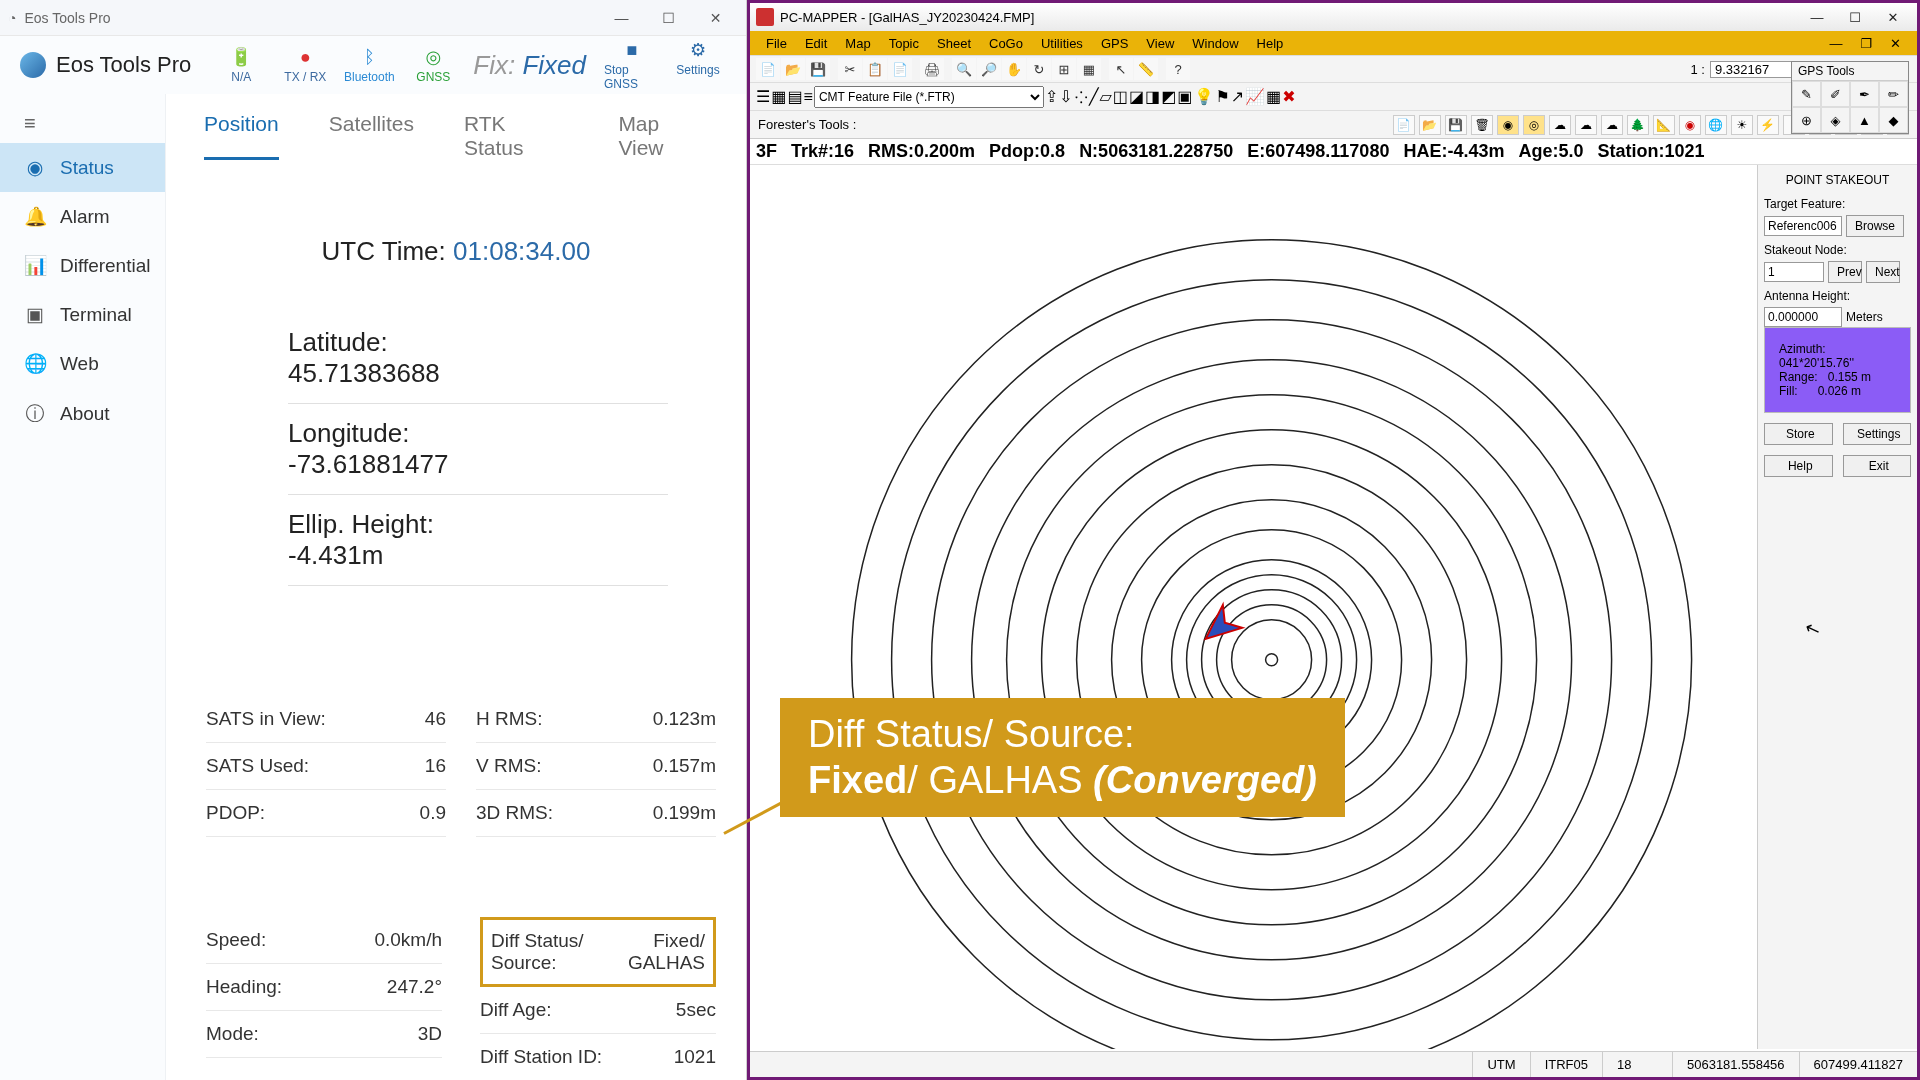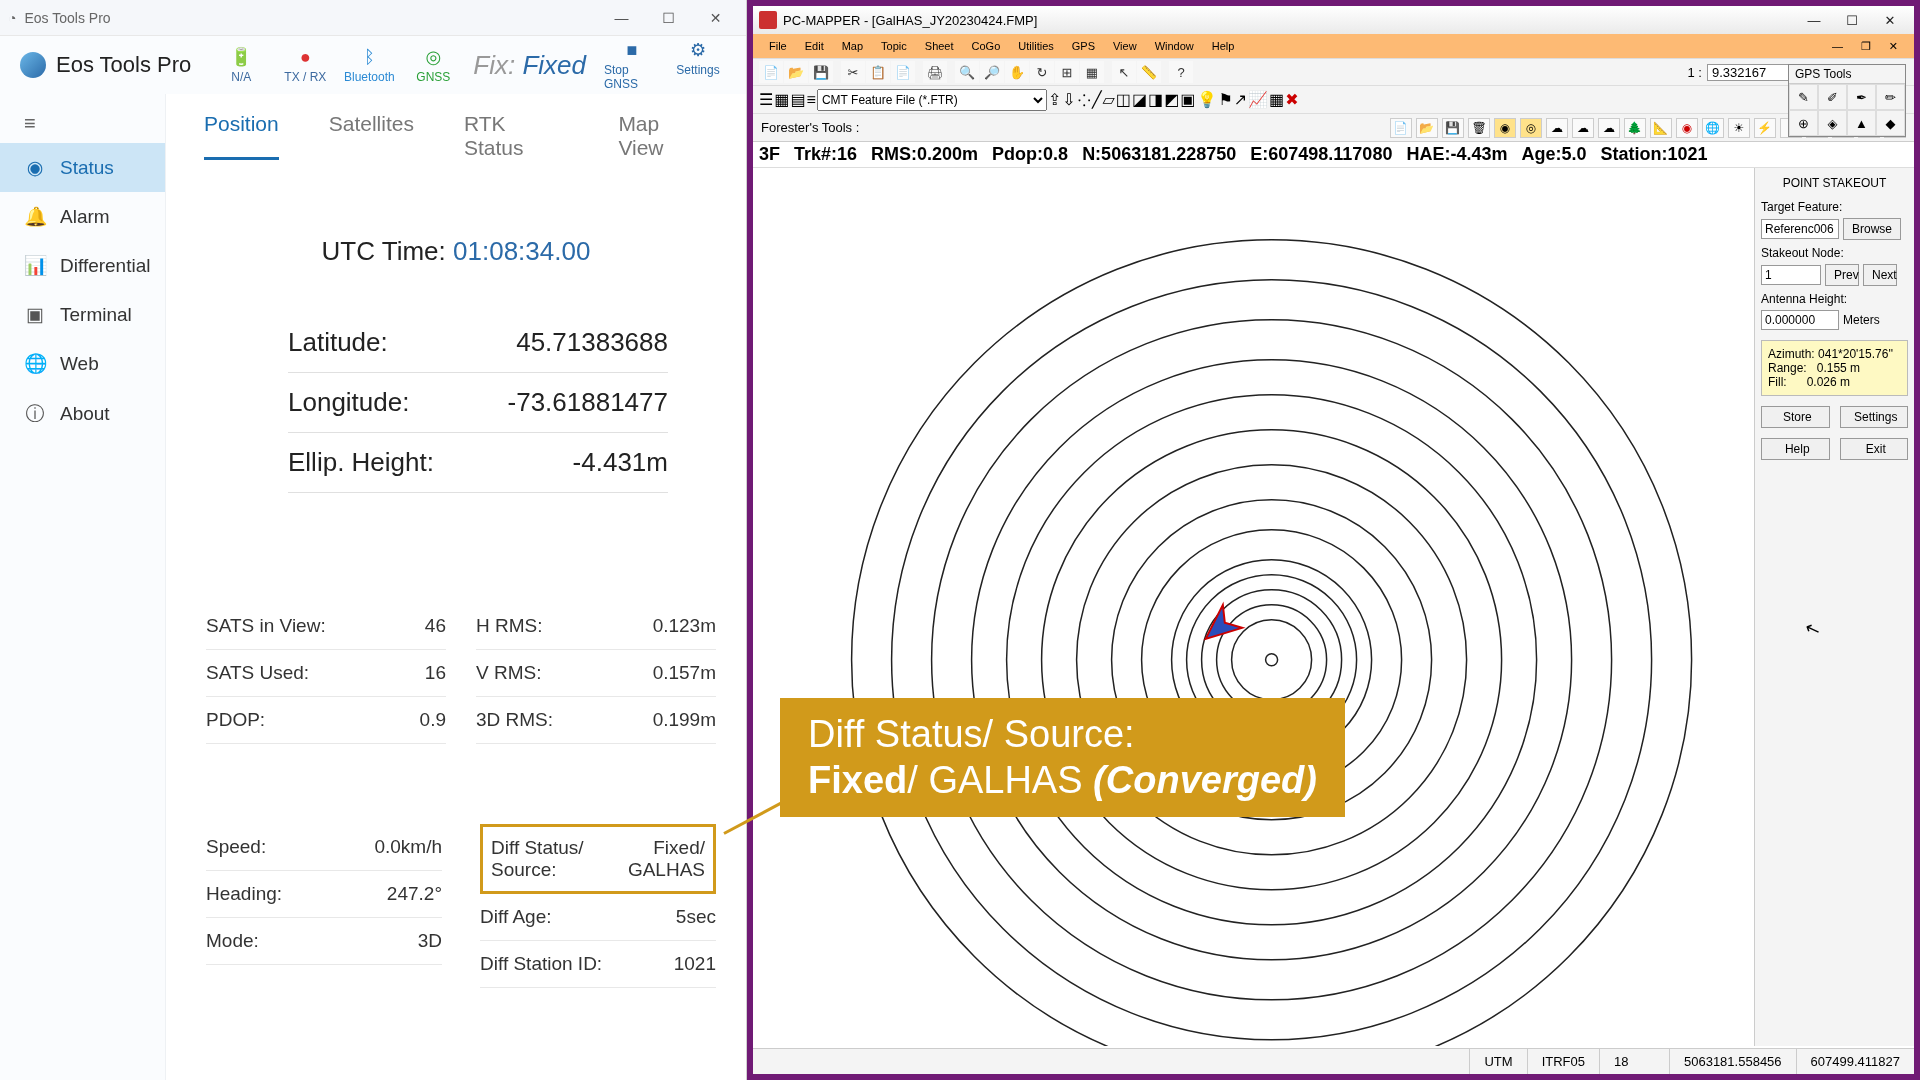--- a/index.html
+++ b/index.html
@@ -29,35 +29,35 @@
 .eos-nav-item .ico { width:22px; text-align:center; color:#555;}
 .eos-nav-item.active .ico { color:#1a6db0;}
 .eos-content { flex:1; background:#fff; border-left:1px solid #eef1f4; padding:0; overflow:hidden;}
 .eos-tabs { display:flex; gap:50px; padding:18px 38px 10px 38px; font-size:21px; color:#777; }
 .eos-tabs .tab { cursor:default; }
 .eos-tabs .tab.active { color:#1a6db0; border-bottom:3px solid #1a6db0; padding-bottom:6px; font-weight:500;}
 .eos-panel { padding:30px 30px 0 30px; }
 .utc-row { text-align:center; font-size:26px; color:#222; margin:36px 0 46px 0;}
 .utc-row .utc-val { color:#2b6aa8; }
 .coord-block { width:380px; margin:0 auto 0 92px; }
-.coord-row { display:flex; justify-content:space-between; font-size:26px; padding:14px 0; border-bottom:1px solid #e0e0e0; color:#222;}
+.coord-row { display:flex; justify-content:space-between; font-size:26px; padding:14px 0; border-bottom:1px solid #e0e0e0; color:#222;flex-direction:column;}
 .stats-block { display:flex; gap:30px; margin:110px 0 0 10px;}
 .stats-col { width:256px; }
 .stat-row { display:flex; justify-content:space-between; font-size:19px; padding:12px 0; border-bottom:1px solid #e8e8e8; color:#333;}
 .stats-block2 { display:flex; gap:38px; margin:80px 0 0 10px;}
 .diff-highlight { border:3px solid #d19a1b; padding:4px 8px; }
 .diff-highlight .stat-row { border-bottom:none; padding:6px 0;}
 
 
-.pcm-window { position:absolute; left:747px; top:0; width:1173px; height:1080px; background:#fff; border:6px solid #701a75;}
+.pcm-window { position:absolute; left:747px; top:0; width:1173px; height:1080px; background:#fff; border:3px solid #701a75;}
 .pcm-titlebar { height:28px; background:linear-gradient(#fff,#eaeaea); display:flex; align-items:center; padding:0 6px; font-size:13px;}
 .pcm-titlebar .t-icon { width:18px;height:18px;background:#cc3030;border-radius:2px;margin-right:6px;display:inline-block;}
 .pcm-titlebar .sys { margin-left:auto; display:flex; gap:2px;}
 .pcm-titlebar .sys span { width:36px;height:22px;display:flex;align-items:center;justify-content:center;font-size:13px;color:#222;}
-.pcm-menubar { height:24px; background:#fdba74; display:flex; align-items:center; padding:0 8px; gap:2px; font-size:11px;}
+.pcm-menubar { height:24px; background:#eab308; display:flex; align-items:center; padding:0 8px; gap:2px; font-size:13px;}
 .pcm-menubar span { padding:2px 8px; cursor:default;}
 .pcm-toolbar { height:28px; background:#f4f4f4; border-top:1px solid #ddd; border-bottom:1px solid #ddd; display:flex; align-items:center; padding:0 6px; gap:1px;}
 .pcm-toolbar .btn { width:24px;height:22px;border:1px solid transparent;display:flex;align-items:center;justify-content:center;font-size:13px;color:#333;background:#f8f8f8;}
 .pcm-toolbar .sep { width:6px;}
 .pcm-toolbar .scale-label { margin-left:auto; font-size:13px; padding-right:4px;}
 .pcm-toolbar input { height:17px; font-size:13px; padding:0 4px; border:1px solid #999;}
 .pcm-toolbar2 { height:28px; background:#f4f4f4; border-bottom:1px solid #ddd; display:flex; align-items:center; padding:0 6px; gap:1px;}
 .pcm-toolbar2 select { height:22px; font-size:12px;}
 .pcm-forester { height:28px; background:#f4f4f4; border-bottom:1px solid #ccc; display:flex; align-items:center; padding:0 8px; font-size:13px; font-weight:normal; gap:4px;}
 .pcm-forester .lbl { margin-right:auto; }
@@ -67,21 +67,21 @@
 .pcm-canvas { flex:1; background:#fff; position:relative; overflow:hidden;}
 .pcm-rings { position:absolute; left:50%; top:50%; transform:translate(-48%,-44%);}
 .pcm-rings circle { fill:none; stroke:#222; stroke-width:1.5;}
 .pcm-arrow { position:absolute; left:calc(50% - 58px); top:calc(50% - 6px); }
 .pcm-side-panel { width:160px; background:#f4f4f4; border-left:1px solid #ccc; padding:4px 6px; font-size:12px;}
 .pcm-side-panel .hdr { text-align:center; font-size:12px; padding:4px 0;}
 .pcm-side-panel label { display:block; margin-top:6px;}
 .pcm-side-panel input { width:78px; height:20px; font-size:12px; border:1px solid #999; padding:0 3px;}
 .pcm-side-panel button { font-size:12px; height:22px; border:1px solid #999; background:#f0f0f0; padding:0 8px;}
 .pcm-side-panel .row { display:flex; gap:4px; align-items:center; margin-top:4px;}
-.pcm-side-panel .box { border:1px solid #bbb; padding:6px; margin-top:10px; background:#fef9c3;}
+.pcm-side-panel .box { border:1px solid #bbb; padding:14px; background:#8b5cf6;}
 .pcm-side-panel .btn-row { display:flex; gap:10px; justify-content:space-between; margin-top:10px;}
 .pcm-side-panel .btn-row button { flex:1;padding-left:12px;}
 .gps-tools-float { position:absolute; right:8px; top:58px; width:118px; background:#f4f4f4; border:1px solid #888; font-size:12px; z-index:50;}
 .gps-tools-float .hdr { background:#f4f4f4;padding:2px 6px; border-bottom:1px solid #ccc;}
 .gps-tools-float .grid { display:grid; grid-template-columns:repeat(4,1fr);}
 .gps-tools-float .grid div { height:26px;border:1px solid #ddd;display:flex;align-items:center;justify-content:center;font-size:13px;}
 .pcm-statusbar { position:absolute; bottom:0;left:0;right:0;height:26px;background:#f4f4f4;border-top:1px solid #ccc;display:flex;align-items:center;font-size:13px;}
 .pcm-statusbar .cell { border-left:1px solid #ccc; padding:0 14px; height:100%; display:flex;align-items:center;}
 
 

